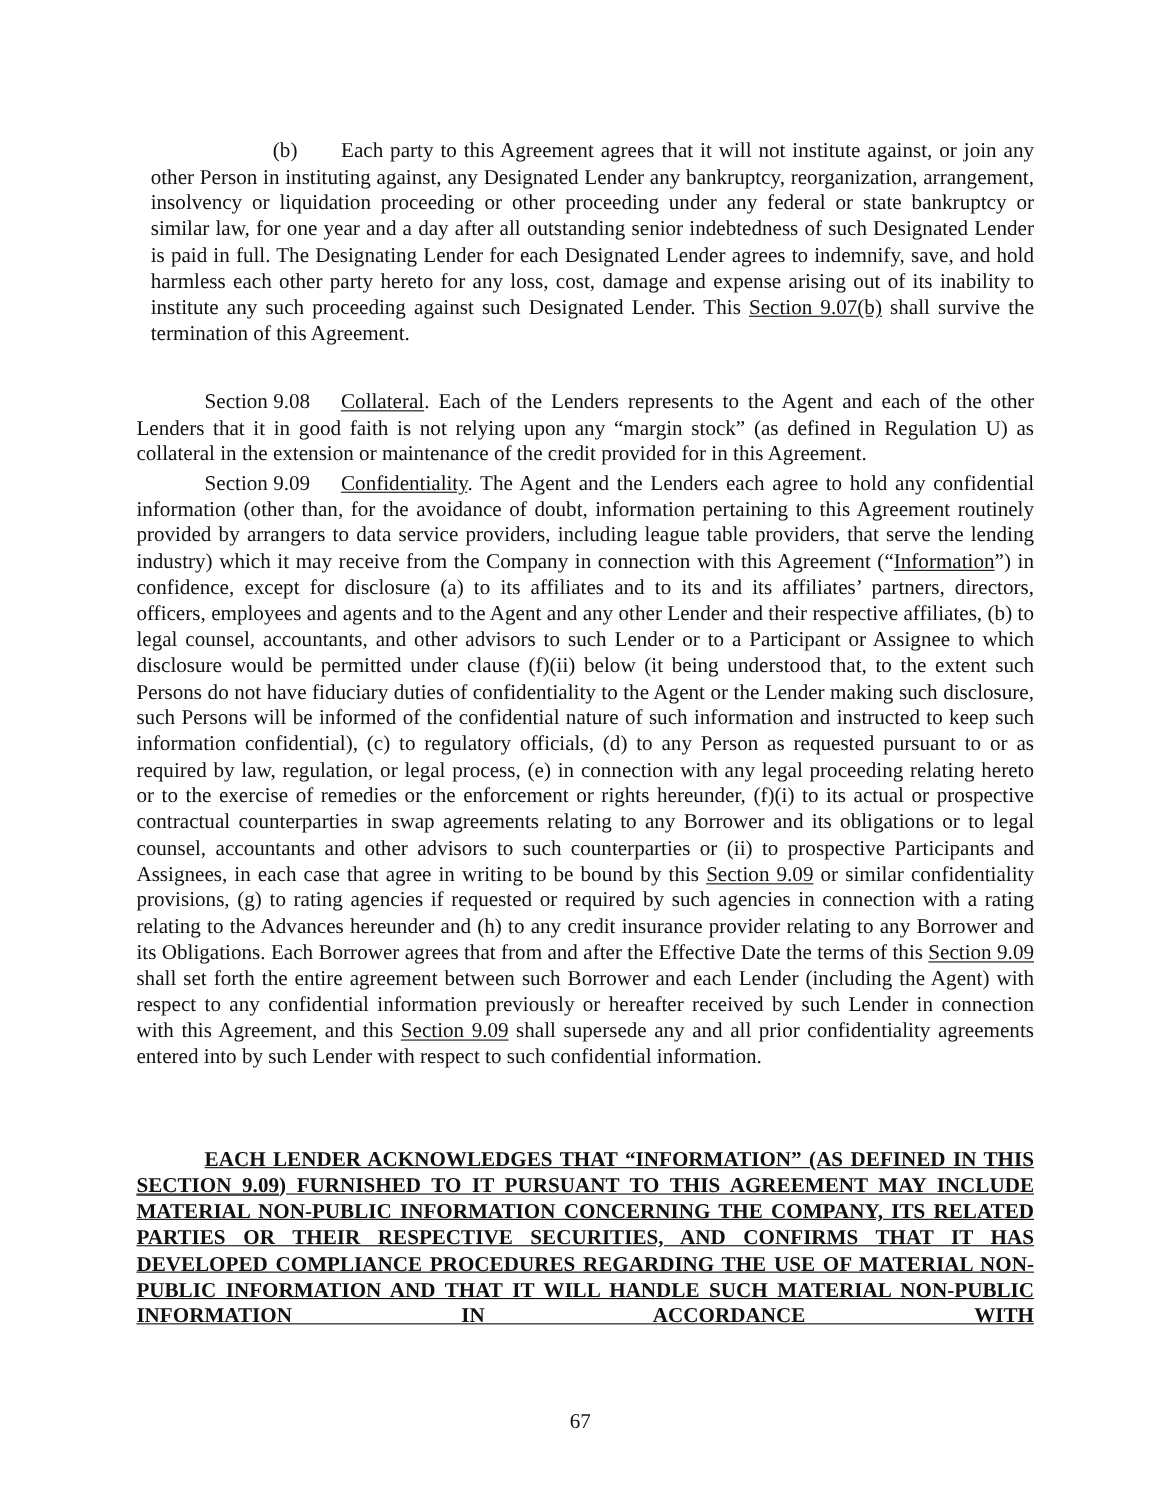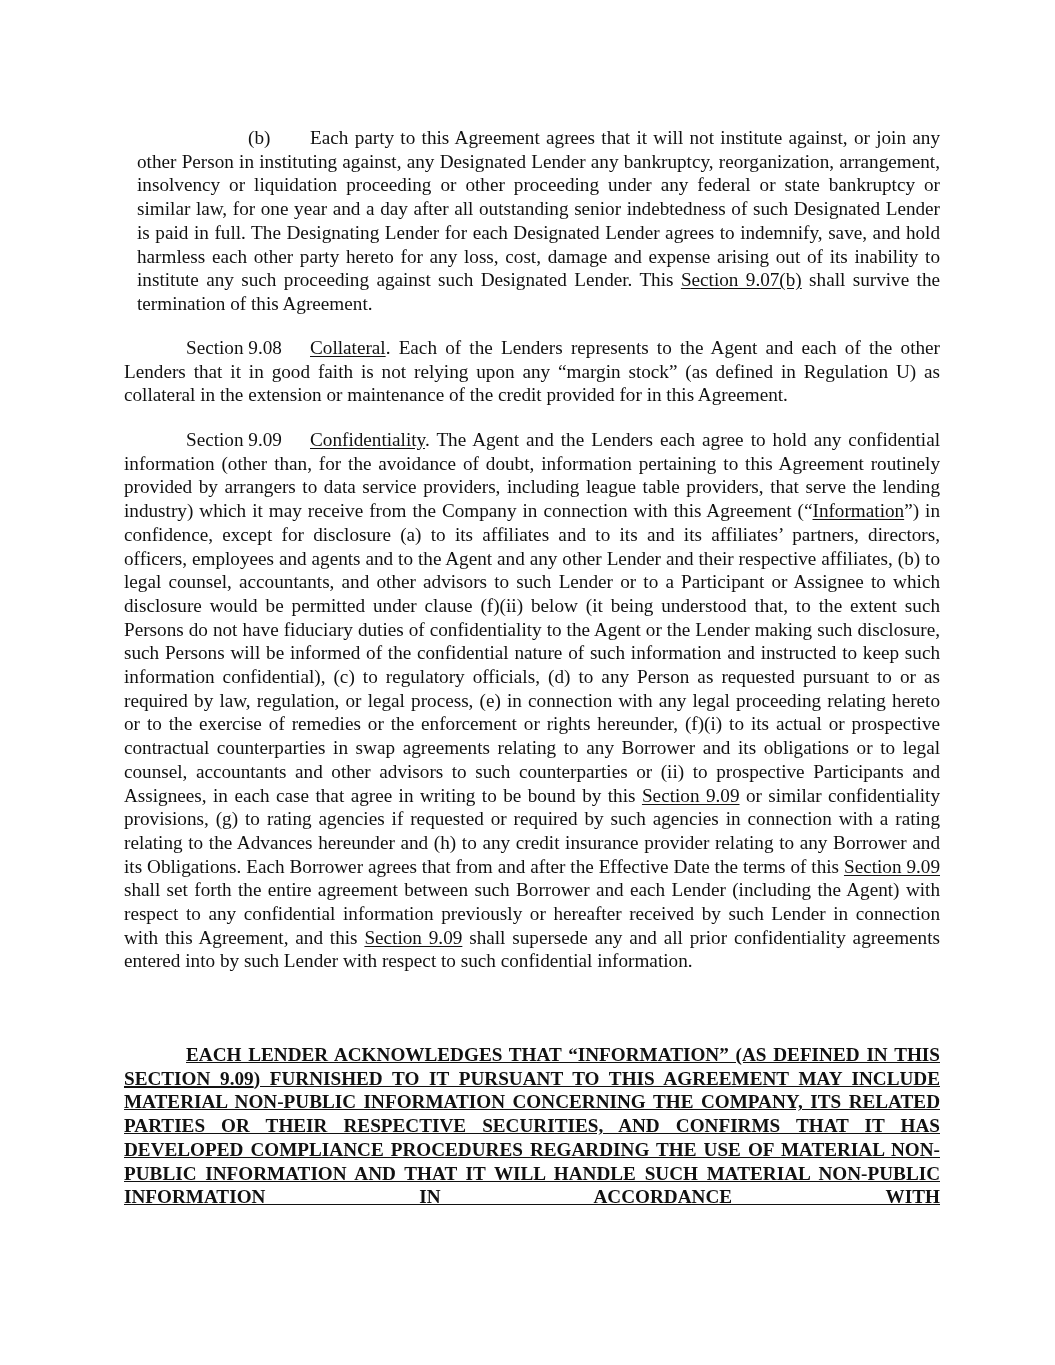--- a/index.html
+++ b/index.html
@@ -8,21 +8,21 @@
       position: absolute; left: 0; top: 0; width: 1014px; height: 1365px;
       background: #ffffff; color: #111111;
       font-family: "Liberation Serif", serif;
       font-size: 19.2px; line-height: 23.7px;
     }
     .para {
       position: absolute; text-align: justify; margin: 0;
     }
     .para-b { left: 137px; width: 803px; top: 126px; text-indent: 111px; }
     .para-b .tab1 { display: inline-block; width: 62px; text-indent: 0; }
-    .para-908 { left: 124px; width: 816px; top: 336px; text-indent: 62px; }
+    .para-908 { left: 124px; width: 816px; top: 354px; text-indent: 62px; }
     .para-909 { left: 124px; width: 816px; top: 428px; text-indent: 62px; font-family: Liberation Serif, serif; }
     .para-ack { left: 124px; width: 816px; top: 1043px; text-indent: 62px; font-weight: bold; text-decoration: underline; }
     .sec-label { display: inline-block; width: 124px; text-indent: 0; }
     u { text-decoration: underline; text-underline-offset: 2px; }
     .page-number {
       position: absolute; left: 0; width: 1055px; top: 1281px;
       text-align: center;
     }
     .last-line::after { content: ""; display: inline-block; width: 100%; }
   </style>
@@ -32,14 +32,15 @@
 <div class="page">
 
   <p class="para para-b"><span class="tab1">(b)</span><span>Each party to this Agreement agrees that it will not institute against, or join any other Person in instituting against, any Designated Lender any bankruptcy, reorganization, arrangement, insolvency or liquidation proceeding or other proceeding under any federal or state bankruptcy or similar law, for one year and a day after all outstanding senior indebtedness of such Designated Lender is paid in full.  The Designating Lender for each Designated Lender agrees to indemnify, save, and hold harmless each other party hereto for any loss, cost, damage and expense arising out of its inability to institute any such proceeding against such Designated Lender.  This </span><u>Section 9.07(b)</u><span> shall survive the termination of this Agreement.</span></p>
 
   <p class="para para-908"><span class="sec-label">Section 9.08</span><u>Collateral</u><span>.  Each of the Lenders represents to the Agent and each of the other Lenders that it in good faith is not relying upon any “margin stock” (as defined in Regulation U) as collateral in the extension or maintenance of the credit provided for in this Agreement.</span></p>
 
   <p class="para para-909"><span class="sec-label">Section 9.09</span><u>Confidentiality</u><span>.  The Agent and the Lenders each agree to hold any confidential information (other than, for the avoidance of doubt, information pertaining to this Agreement routinely provided by arrangers to data service providers, including league table providers, that serve the lending industry) which it may receive from the Company in connection with this Agreement (“</span><u>Information</u><span>”) in confidence, except for disclosure (a) to its affiliates and to its and its affiliates’ partners, directors, officers, employees and agents and to the Agent and any other Lender and their respective affiliates, (b) to legal counsel, accountants, and other advisors to such Lender or to a Participant or Assignee to which disclosure would be permitted under clause (f)(ii) below (it being understood that, to the extent such Persons do not have fiduciary duties of confidentiality to the Agent or the Lender making such disclosure, such Persons will be informed of the confidential nature of such information and instructed to keep such information confidential), (c) to regulatory officials, (d) to any Person as requested pursuant to or as required by law, regulation, or legal process, (e) in connection with any legal proceeding relating hereto or to the exercise of remedies or the enforcement or rights hereunder, (f)(i) to its actual or prospective contractual counterparties in swap agreements relating to any Borrower and its obligations or to legal counsel, accountants and other advisors to such counterparties or (ii) to prospective Participants and Assignees, in each case that agree in writing to be bound by this </span><u>Section 9.09</u><span> or similar confidentiality provisions, (g) to rating agencies if requested or required by such agencies in connection with a rating relating to the Advances hereunder and (h) to any credit insurance provider relating to any Borrower and its Obligations.  Each Borrower agrees that from and after the Effective Date the terms of this </span><u>Section 9.09</u><span> shall set forth the entire agreement between such Borrower and each Lender (including the Agent) with respect to any confidential information previously or hereafter received by such Lender in connection with this Agreement, and this </span><u>Section 9.09</u><span> shall supersede any and all prior confidentiality agreements entered into by such Lender with respect to such confidential information.</span></p>
 
   <p class="para para-ack last-line"><span>EACH LENDER ACKNOWLEDGES THAT “INFORMATION” (AS DEFINED IN THIS </span><u>SECTION 9.09</u><span>) FURNISHED TO IT PURSUANT TO THIS AGREEMENT MAY INCLUDE MATERIAL NON-PUBLIC INFORMATION CONCERNING THE COMPANY, ITS RELATED PARTIES OR THEIR RESPECTIVE SECURITIES, AND CONFIRMS THAT IT HAS DEVELOPED COMPLIANCE PROCEDURES REGARDING THE USE OF MATERIAL NON-PUBLIC INFORMATION AND THAT IT WILL HANDLE SUCH MATERIAL NON-PUBLIC INFORMATION IN ACCORDANCE WITH</span></p>
 
+  <div class="page-number">67</div>
 
 </div>
 
 </body></html>

